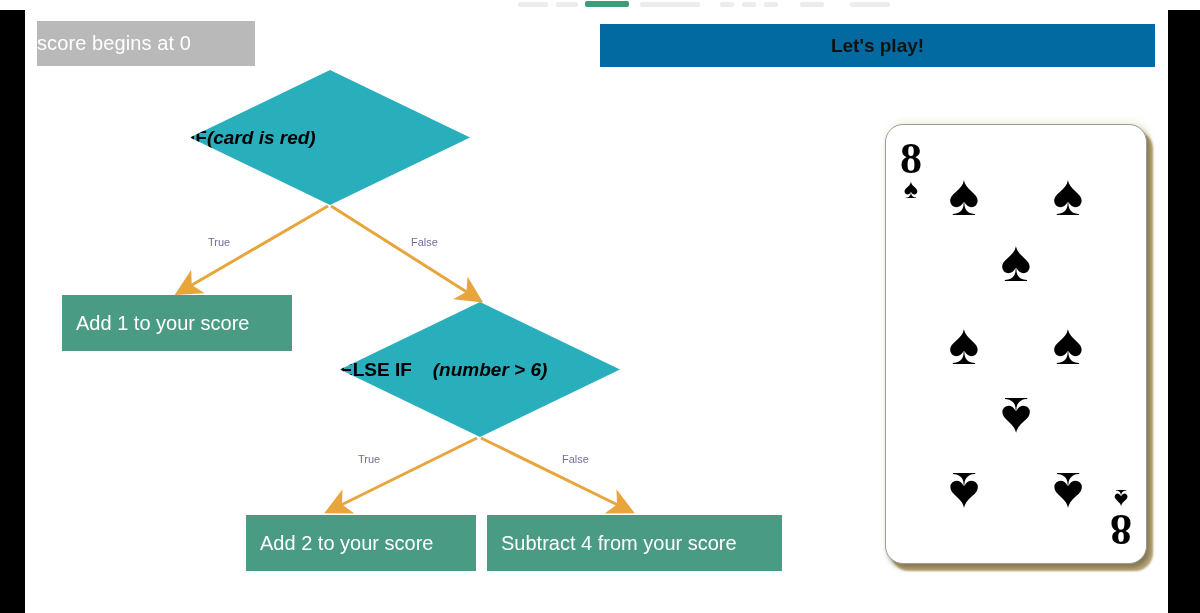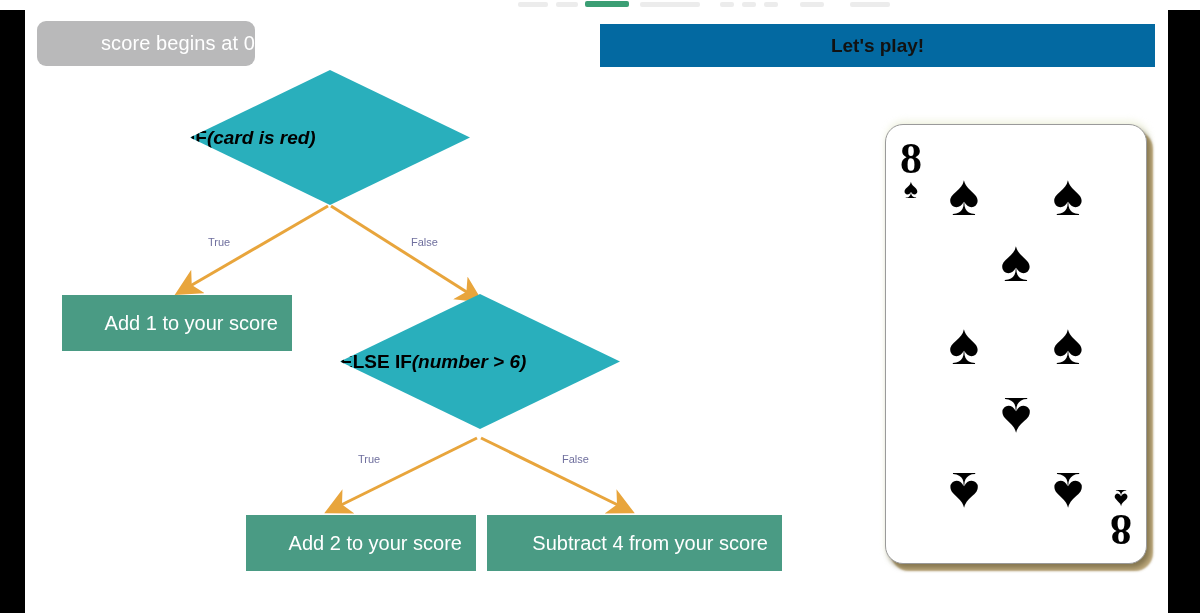--- a/index.html
+++ b/index.html
@@ -67,24 +67,24 @@
     width: 1143px; height: 603px;
     background: #ffffff;
   }
 
   
   .score-pill {
     position: absolute;
     left: 12px; top: 11px;
     width: 218px; height: 45px;
     background: #b9b9ba;
-    border-radius: 9px;
-    display: flex;
-    align-items: center;
-    justify-content: flex-end;
+    border-radius: 0;
+    display: flex;
+    align-items: center;
+    justify-content: flex-start;
     color: #ffffff;
     font-size: 20px;
     letter-spacing: 0.1px;
   }
 
   
   .lets-play {
     position: absolute;
     left: 575px; top: 14px;
     width: 555px; height: 43px;
@@ -124,30 +124,30 @@
     font-size: 19px;
     font-weight: bold;
     font-style: italic;
   }
 
   #diamond-if {
     left: 165px; top: 60px;
     width: 280px; height: 135px;
   }
   #diamond-elseif {
-    left: 315px; top: 284px;
-    width: 280px; height: 135px;
+    left: 315px; top: 292px;
+    width: 280px; height: 135px; gap: 21px;
   }
 
   .action-box {
     position: absolute;
     background: #4a9b84;
     display: flex;
     align-items: center;
-    justify-content: flex-end;
+    justify-content: flex-start;
     color: #ffffff;
     font-size: 20px;
     padding: 7px 14px;
     box-sizing: border-box;
   }
   #box-add1 {
     left: 37px; top: 285px;
     width: 230px; height: 56px;
   }
   #box-add2 {

